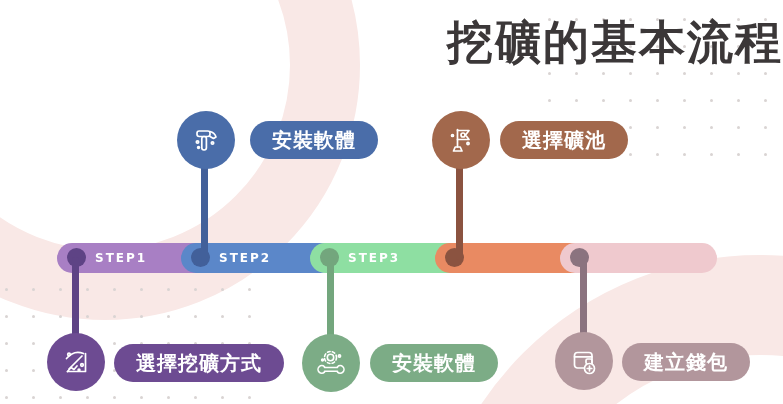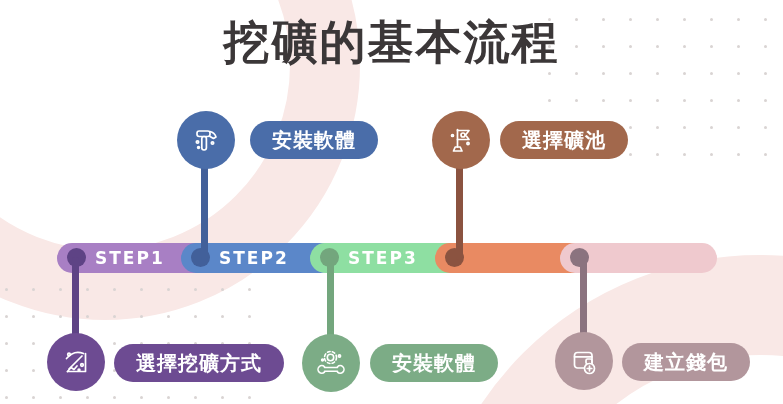--- a/index.html
+++ b/index.html
@@ -25,21 +25,21 @@
   .bar{position:absolute;left:0;top:0;width:100%;height:100%;z-index:2;}
   .seg{position:absolute;top:243px;height:30px;border-radius:15px;background:var(--bar);}
   .seg1{left:57px;width:158px;z-index:1;}
   .seg2{left:181px;width:155px;z-index:2;}
   .seg3{left:310px;width:155px;z-index:3;}
   .seg4{left:435px;width:155px;z-index:4;}
   .seg5{left:560px;width:157px;z-index:5;}
   .seg-dot{position:absolute;left:10px;top:5px;width:19px;height:19px;border-radius:50%;background:var(--accent);}
   .seg-label{
     position:absolute;left:38px;top:0;line-height:30px;color:#fff;
-    font-size:17px;font-weight:bold;letter-spacing:2px;white-space:nowrap;
+    font-size:12px;font-weight:bold;letter-spacing:2px;white-space:nowrap;
   }
   
   .node{position:absolute;left:0;top:0;z-index:3;}
   .stem{position:absolute;width:7px;border-radius:3px;background:var(--accent);}
   .circle{
     position:absolute;width:58px;height:58px;border-radius:50%;background:var(--fill);
     display:flex;align-items:center;justify-content:center;color:var(--fill);
   }
   .circle svg{display:block;}
   .pill{
@@ -172,21 +172,21 @@
       <span style="left: 54px; top: 108px;"></span>
       <span style="left: 81px; top: 108px;"></span>
       <span style="left: 108px; top: 108px;"></span>
       <span style="left: 135px; top: 108px;"></span>
       <span style="left: 162px; top: 108px;"></span>
       <span style="left: 189px; top: 108px;"></span>
       <span style="left: 216px; top: 108px;"></span>
       <span style="left: 243px; top: 108px;"></span>
     </div>
 
-  <h1 class="title" style="color: rgb(59, 55, 56);">挖礦的基本流程</h1>
+  <h1 class="title" style="color: rgb(59, 55, 56); text-align: right;">挖礦的基本流程</h1>
 
   <div class="bar">
     <div class="seg seg1" style="--bar: #a87fc4; --accent: #5e4385; --fill: #6d4b92;">
       <span class="seg-dot"></span>
       <span class="seg-label">STEP1</span>
     </div>
     <div class="seg seg2" style="--bar: #5b87c9; --accent: #42609a; --fill: #4a6da9;">
       <span class="seg-dot"></span>
       <span class="seg-label">STEP2</span>
     </div>

